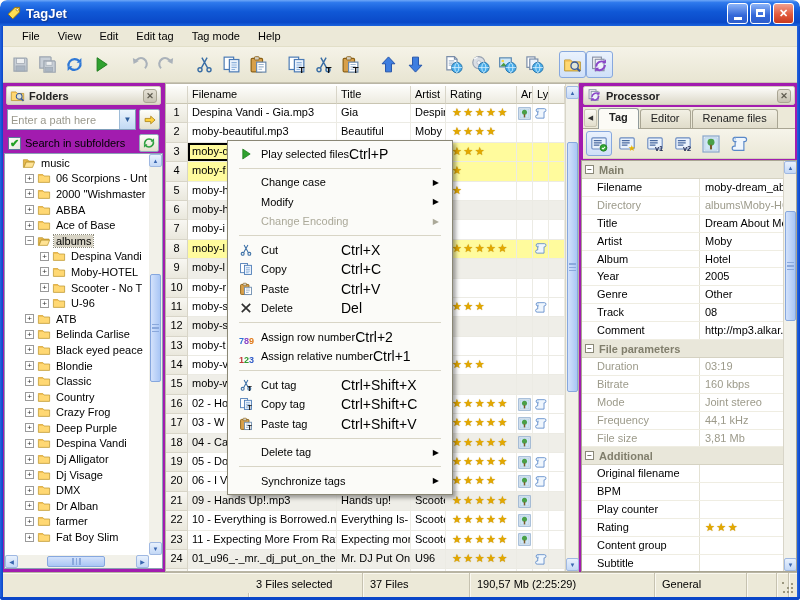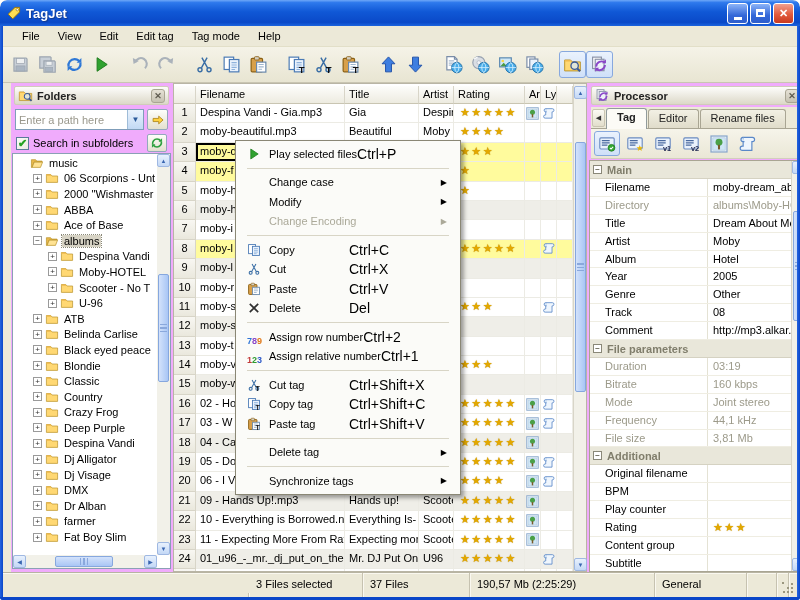--- a/index.html
+++ b/index.html
@@ -22,21 +22,21 @@
 .menubar{position:absolute;left:3px;right:3px;top:26px;height:21px;display:flex;align-items:center;background:#ECE9D8;border-bottom:1px solid #E2DFC8;padding-left:10px;z-index:4}
 .menu-item{padding:3px 9px;font-size:11px;color:#000}
 .toolbar{position:absolute;left:3px;right:3px;top:47px;height:36px;display:flex;align-items:center;background:linear-gradient(180deg,#F5F3E8,#E8E5D2);border-bottom:1px solid #C9C5B2;padding-left:4px;z-index:4}
 .tgroup{display:flex;margin-right:11px}
 .tbtn{width:27px;height:27px;display:flex;align-items:center;justify-content:center;border:1px solid transparent;border-radius:3px}
 .tbtn .icon{width:19px;height:19px}
 .tbtn.pressed{background:linear-gradient(180deg,#EAF2FD,#CFE0F8);border-color:#87A8DE}
 .icon svg{width:100%;height:100%;display:block}
 .digits{font-size:9px;font-weight:bold;line-height:9px;letter-spacing:0}
 
-.workspace{position:absolute;left:11px;right:3px;top:83px;height:489px;background:#f0abfc;z-index:3}
+.workspace{position:absolute;left:3px;right:3px;top:83px;height:489px;background:#a21caf;z-index:3}
 
 .p-head{position:absolute;left:2px;right:2px;top:3px;height:19px;display:flex;align-items:center;gap:4px;padding:0 3px;background:linear-gradient(180deg,#FDFDFB,#DCD8C8);border:1px solid #D0CCBA;border-radius:2px}
 .p-head .icon{width:15px;height:15px}
 .p-title{font-size:11px;font-weight:bold;flex:1;color:#222}
 .x-btn{width:14px;height:14px;border-radius:3px;background:linear-gradient(180deg,#E6E2D6,#C6C2B2);border:1px solid #A9A593;color:#5F5C50;font-size:9px;font-weight:bold;display:flex;align-items:center;justify-content:center}
 
 .folders{position:absolute;left:1px;top:0;width:159px;height:489px}
 .combo-row{position:absolute;left:3px;top:26px;height:21px;display:flex;gap:3px}
 .combo{display:flex;width:129px;height:21px;border:1px solid #7F9DB9;background:#fff}
 .combo input{flex:1;border:0;outline:none;font-size:11px;padding:0 3px;color:#222;min-width:0}
@@ -1294,44 +1294,44 @@
           <span class="cm-icon"></span>
           <span class="cm-label">Change Encoding</span>
           <span class="cm-short"></span>
           <span class="cm-arrow">▶</span>
         </div>
         <div class="cm-sep"></div>
         <div class="cm-item">
           <span class="cm-icon">
             <span class="icon" style="width:14px;height:14px">
               <svg viewBox="0 0 16 16">
-                <rect x="1.8" y="1.8" width="8" height="10.4" fill="#FFF" stroke="#4A7AB5"></rect>
-                <rect x="6.2" y="3.8" width="8" height="10.4" fill="#EAF2FC" stroke="#4A7AB5"></rect>
-                <path d="M8 6.4h4.4M8 8.4h4.4M8 10.4h4.4M8 12.2h3" stroke="#8FB2DC" fill="none"></path>
-              </svg>
-            </span>
-          </span>
-          <span class="cm-label">Copy</span>
-          <span class="cm-short">Ctrl+C</span>
-          <span class="cm-arrow"></span>
-        </div>
-        <div class="cm-item">
-          <span class="cm-icon">
-            <span class="icon" style="width:14px;height:14px">
-              <svg viewBox="0 0 16 16">
                 <g fill="none" stroke="#3A6EA5" stroke-width="1.2">
                   <path d="M5.4 10.8 10.2 2.2M10.6 10.8 5.8 2.2"></path>
                   <circle cx="4.2" cy="12.4" r="1.7"></circle>
                   <circle cx="11.8" cy="12.4" r="1.7"></circle>
                 </g>
               </svg>
             </span>
           </span>
           <span class="cm-label">Cut</span>
           <span class="cm-short">Ctrl+X</span>
+          <span class="cm-arrow"></span>
+        </div>
+        <div class="cm-item">
+          <span class="cm-icon">
+            <span class="icon" style="width:14px;height:14px">
+              <svg viewBox="0 0 16 16">
+                <rect x="1.8" y="1.8" width="8" height="10.4" fill="#FFF" stroke="#4A7AB5"></rect>
+                <rect x="6.2" y="3.8" width="8" height="10.4" fill="#EAF2FC" stroke="#4A7AB5"></rect>
+                <path d="M8 6.4h4.4M8 8.4h4.4M8 10.4h4.4M8 12.2h3" stroke="#8FB2DC" fill="none"></path>
+              </svg>
+            </span>
+          </span>
+          <span class="cm-label">Copy</span>
+          <span class="cm-short">Ctrl+C</span>
           <span class="cm-arrow"></span>
         </div>
         <div class="cm-item">
           <span class="cm-icon">
             <span class="icon" style="width:14px;height:14px">
               <svg viewBox="0 0 16 16">
                 <rect x="1.8" y="2.8" width="9.6" height="11.4" rx="1" fill="#D8A04A" stroke="#8A6014"></rect>
                 <rect x="4.6" y="1.4" width="4" height="2.8" rx=".8" fill="#D4CFC0" stroke="#8A6014" stroke-width=".7"></rect>
                 <rect x="6.4" y="6" width="7.8" height="8.4" fill="#FFF" stroke="#6888AC"></rect>
                 <path d="M8 8h4.4M8 10h4.4M8 12h3" stroke="#9FB6CE" fill="none"></path>

